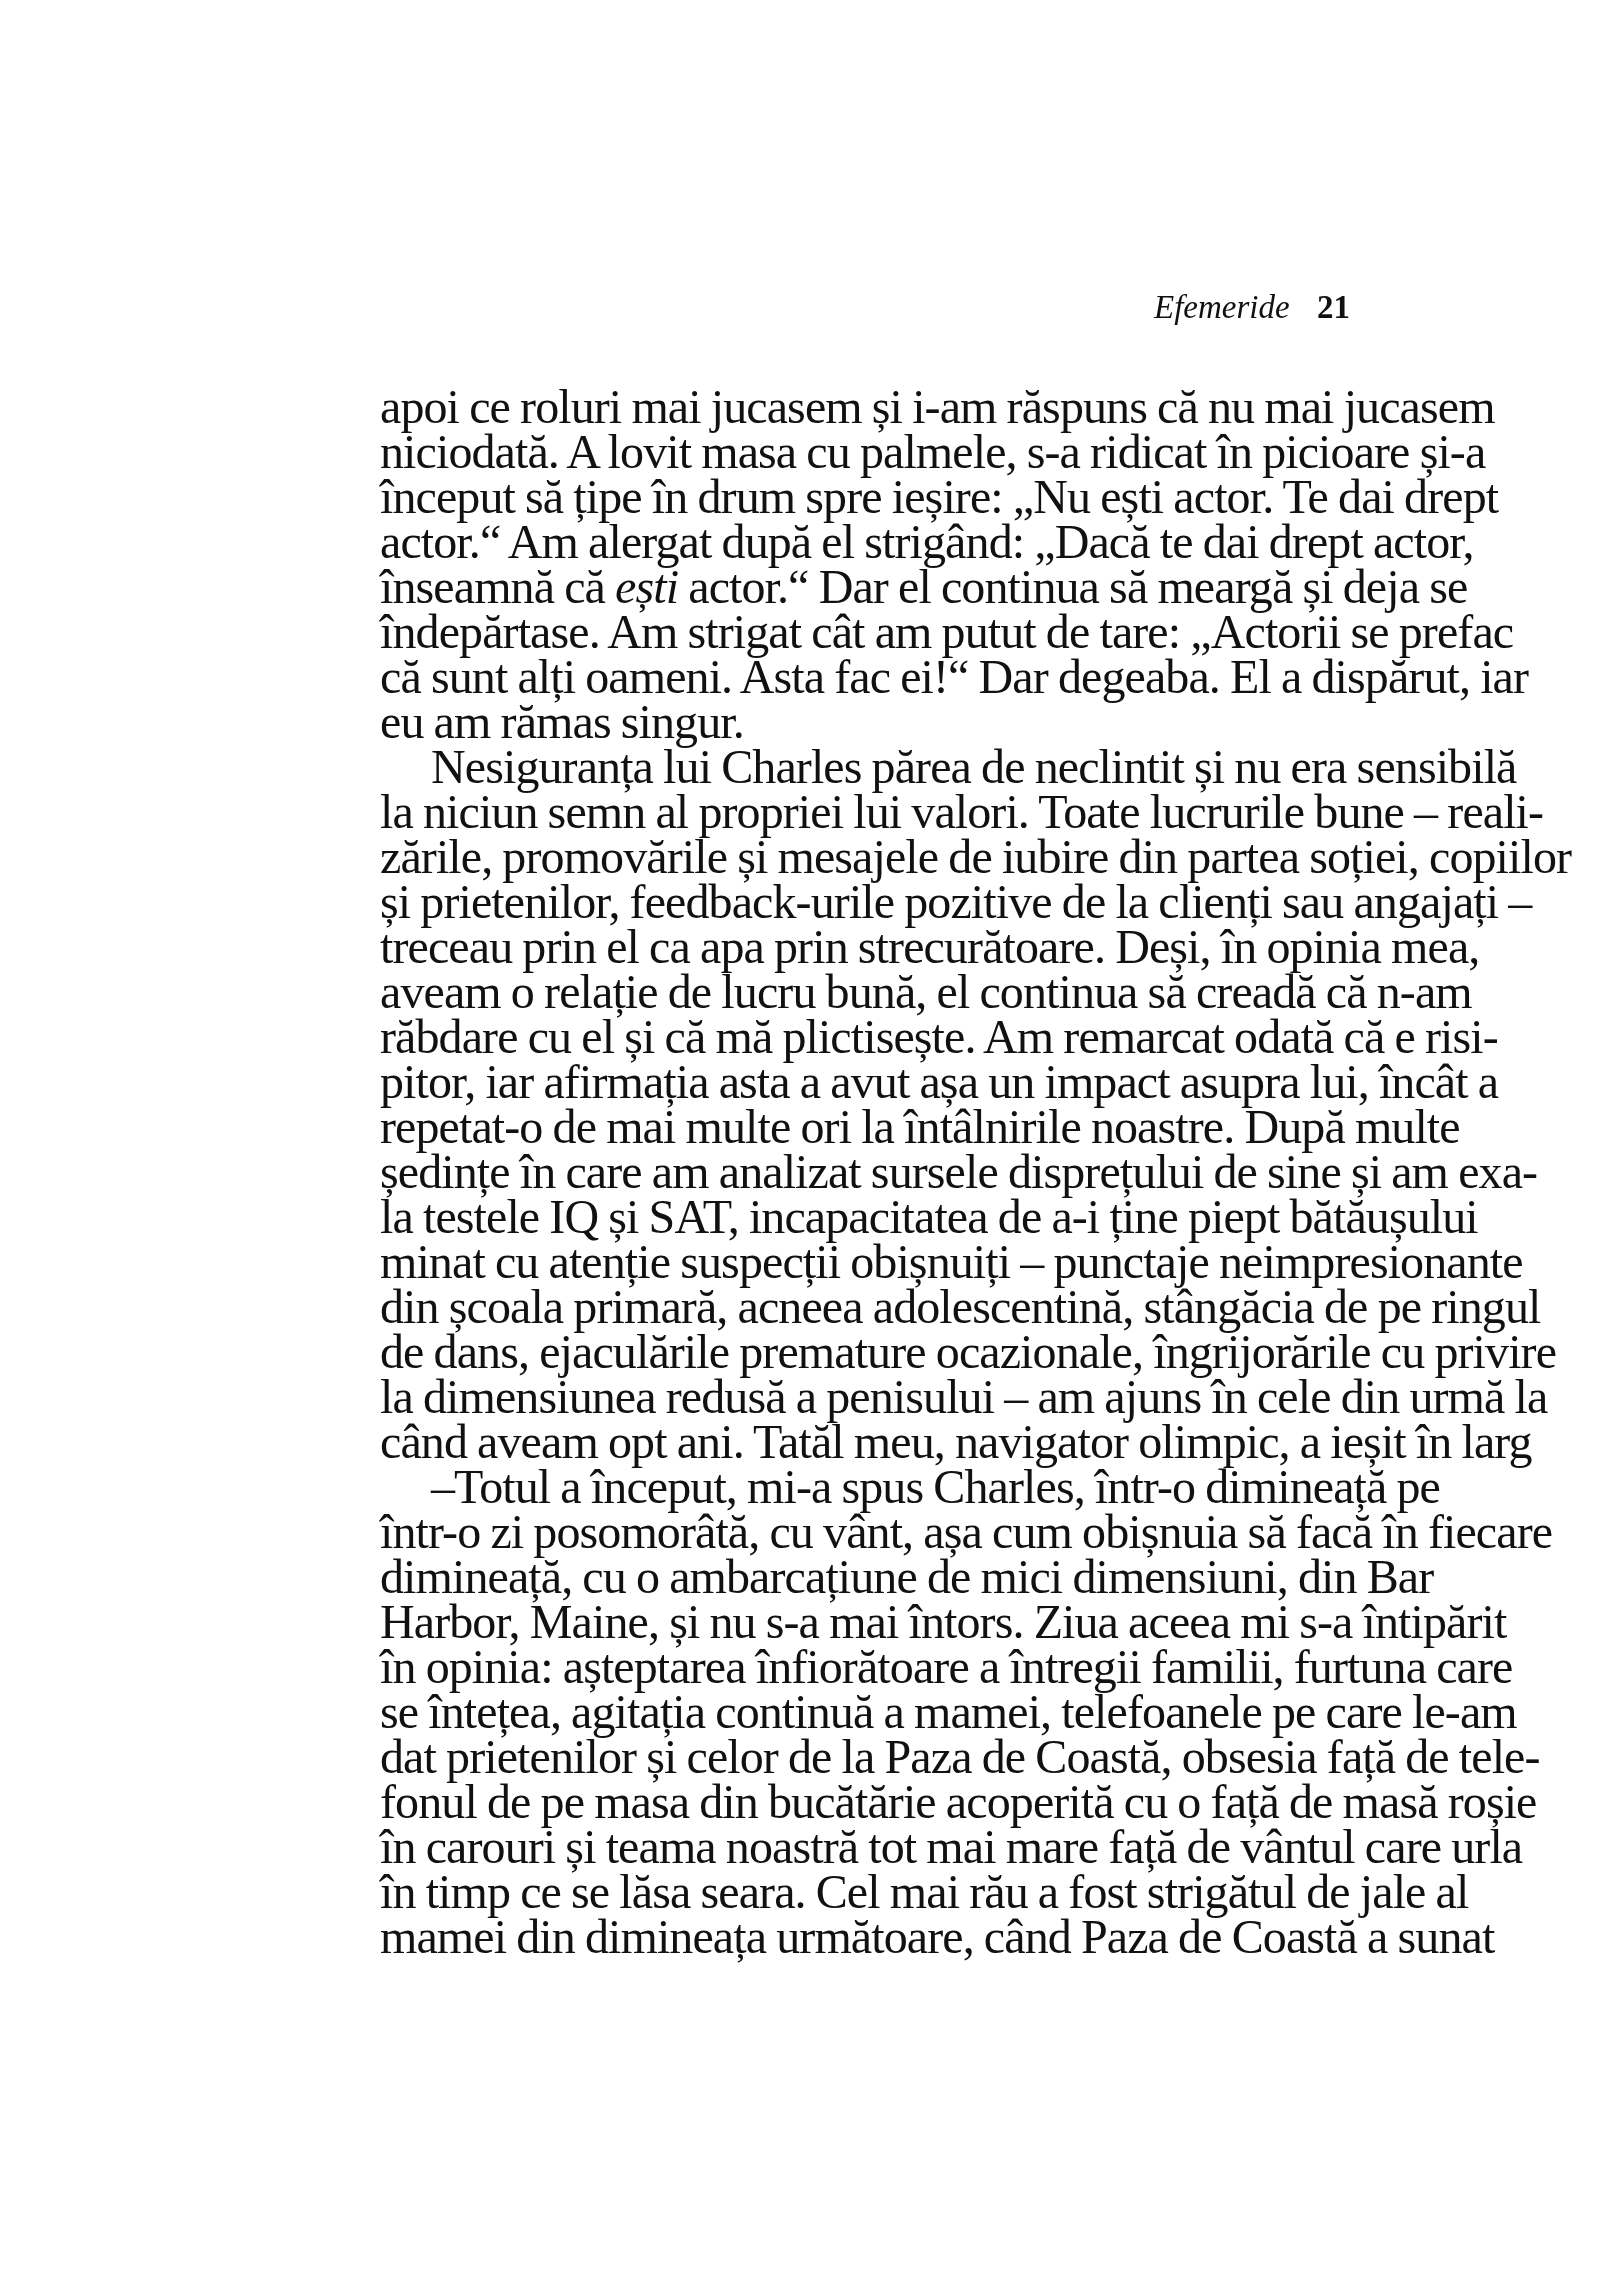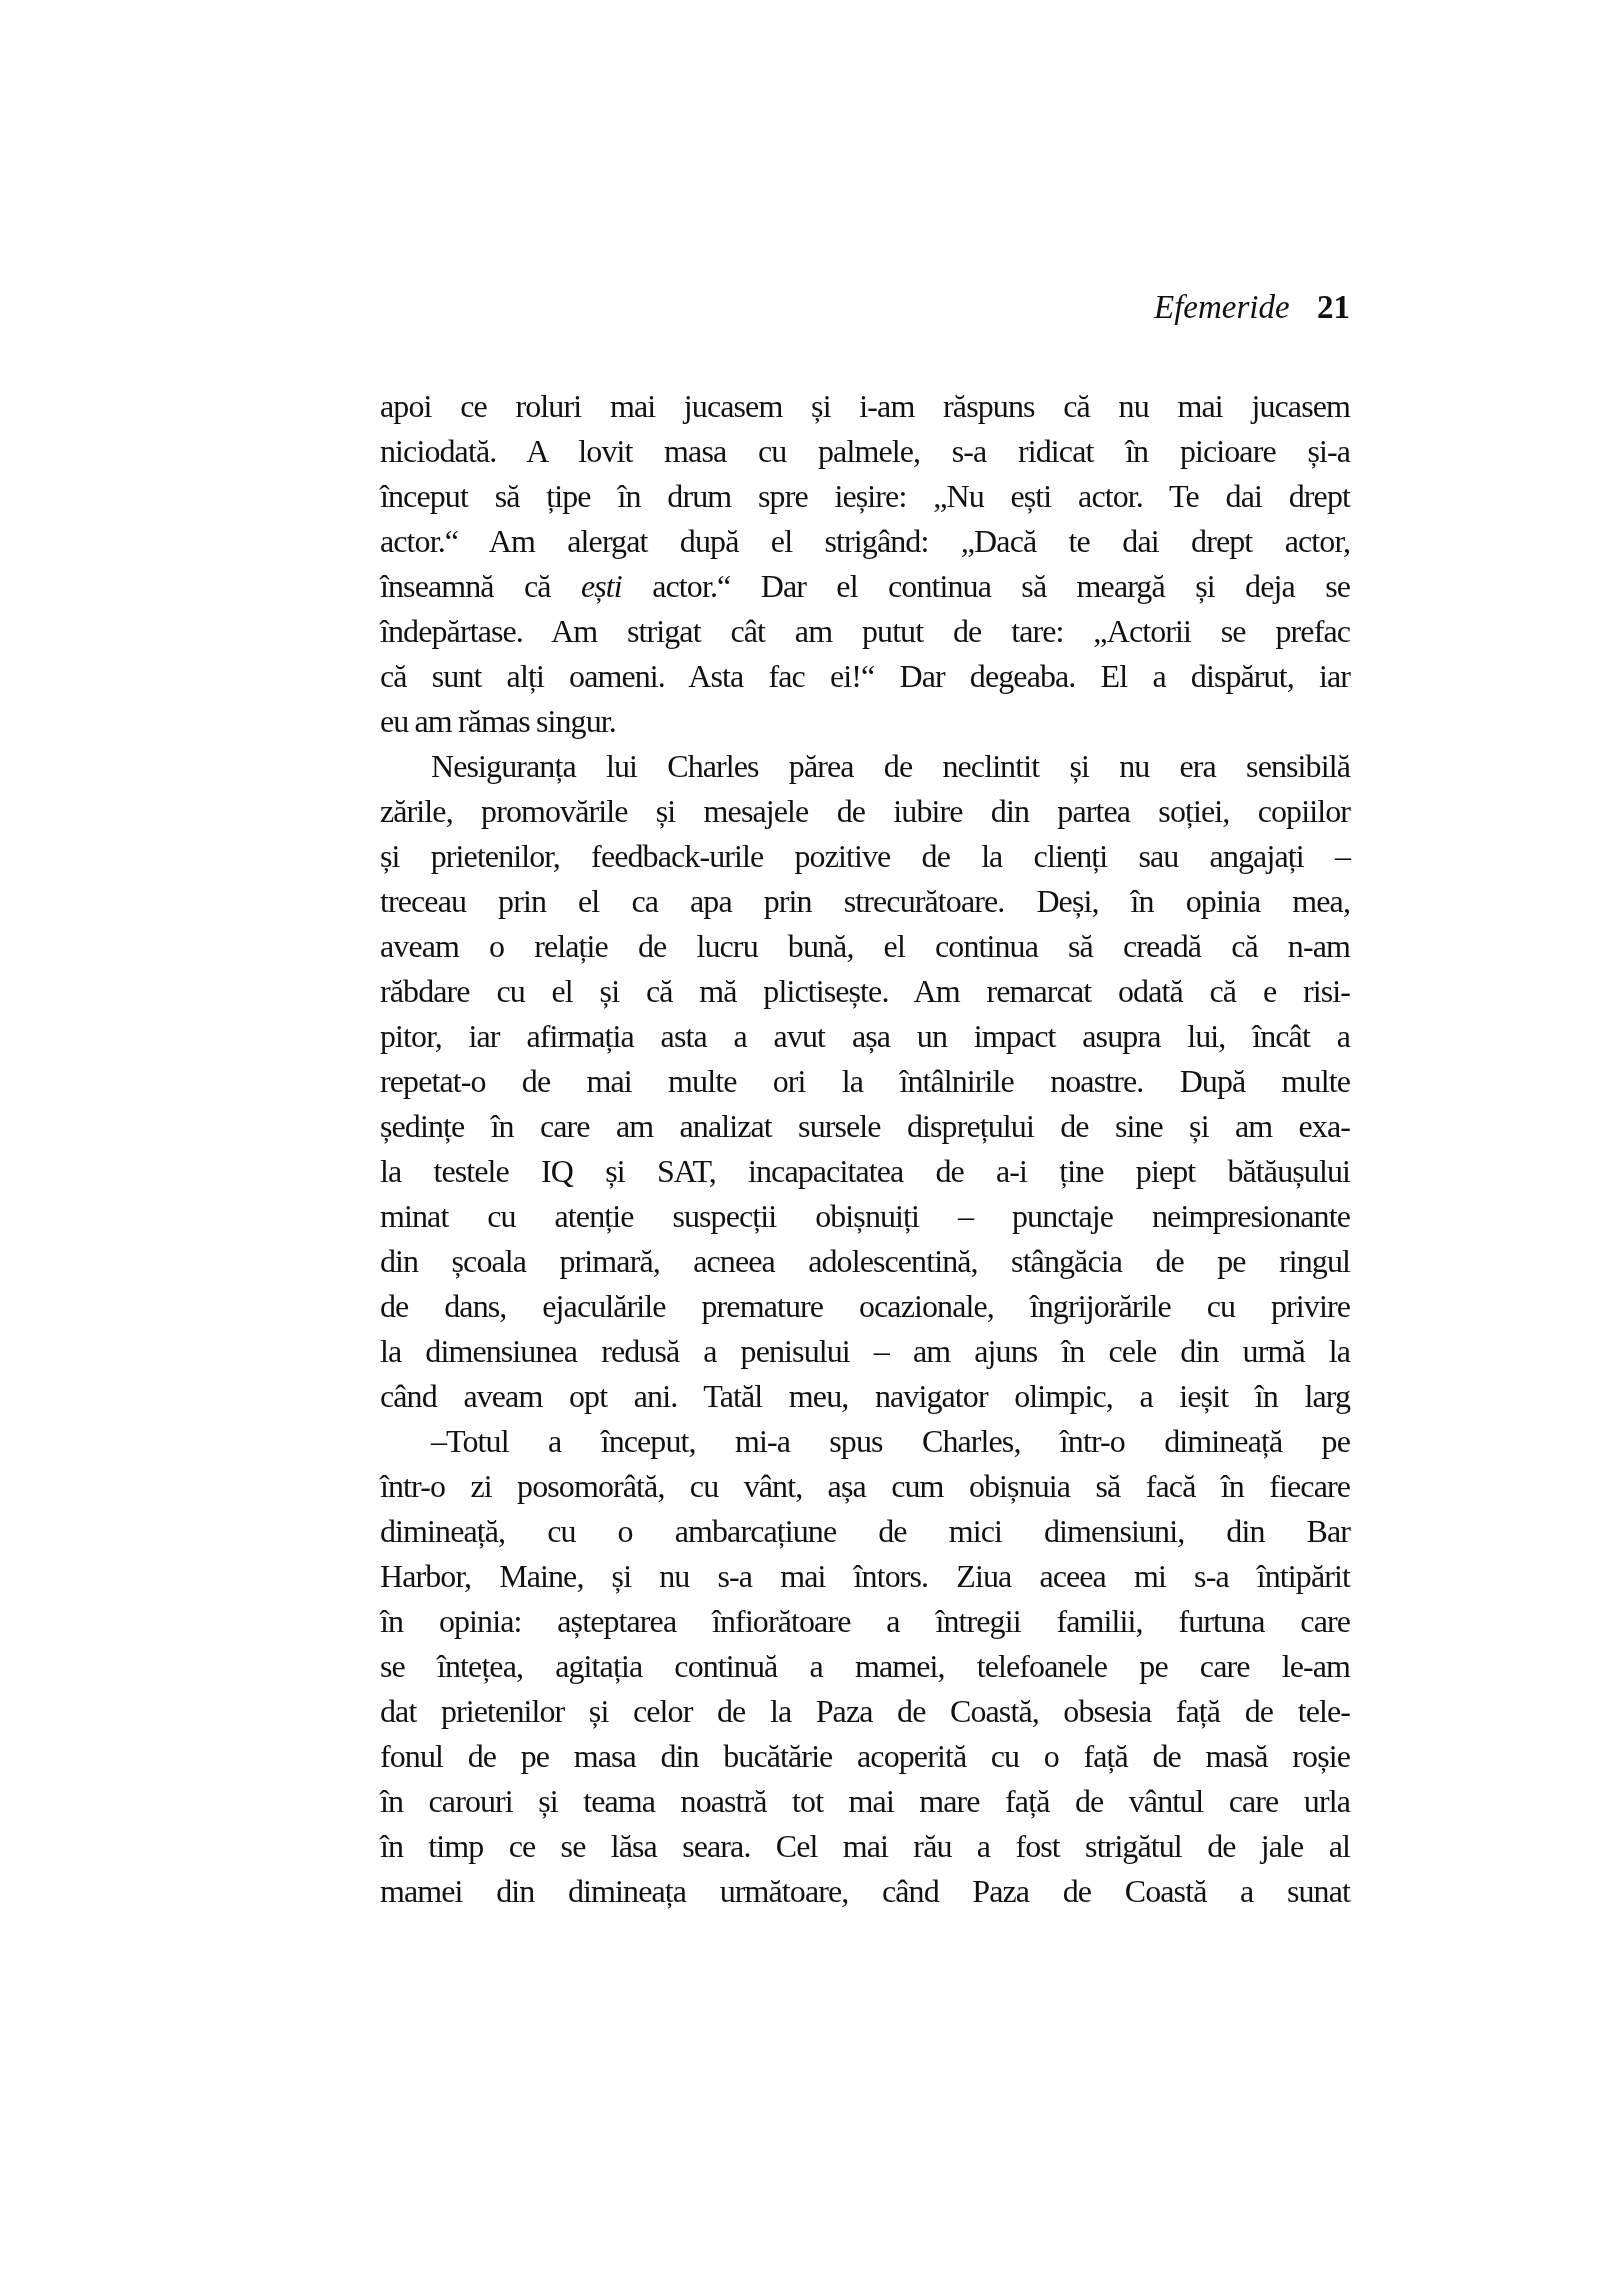--- a/index.html
+++ b/index.html
@@ -7,21 +7,21 @@
   .page { position:absolute; left:0; top:0; width:1621px; height:2131px; background:#ffffff; }
   .running-head {
     position:absolute; left:1078px; top:286px; width:272px; height:43px;
     text-align:right; font-family:"Liberation Serif", serif; font-size:33px; color:#111;
     line-height:43px; white-space:nowrap;
   }
   .rh-title { font-style:italic; }
   .rh-num { font-weight:bold; margin-left:27.4px; }
   .body-text {
     position:absolute; left:380px; top:384px; width:970px;
-    font-family:"Liberation Serif", serif; font-size:32px; color:#111;
+    font-family:"Liberation Serif", serif; font-size:48px; color:#111;
     line-height:45px;
   }
   .line {
     display:block; height:45px; white-space:nowrap; overflow:visible;
     text-align:justify; text-align-last:justify; letter-spacing:-0.9px; word-spacing:-1px;
   }
   .line.last { text-align-last:left; }
   .line.indent { padding-left:51px; }
   .line em { font-style:italic; }
 </style>
@@ -36,20 +36,21 @@
   <div class="body-text">
     <span class="line">apoi ce roluri mai jucasem și i-am răspuns că nu mai jucasem</span>
     <span class="line">niciodată. A lovit masa cu palmele, s-a ridicat în picioare și-a</span>
     <span class="line">început să țipe în drum spre ieșire: „Nu ești actor. Te dai drept</span>
     <span class="line">actor.“ Am alergat după el strigând: „Dacă te dai drept actor,</span>
     <span class="line"><span>înseamnă că </span><em>ești</em><span> actor.“ Dar el continua să meargă și deja se</span></span>
     <span class="line">îndepărtase. Am strigat cât am putut de tare: „Actorii se prefac</span>
     <span class="line">că sunt alți oameni. Asta fac ei!“ Dar degeaba. El a dispărut, iar</span>
     <span class="line last">eu am rămas singur.</span>
     <span class="line indent">Nesiguranța lui Charles părea de neclintit și nu era sensibilă</span>
+    <span class="line">la niciun semn al propriei lui valori. Toate lucrurile bune – reali-</span>
     <span class="line">zările, promovările și mesajele de iubire din partea soției, copiilor</span>
     <span class="line">și prietenilor, feedback-urile pozitive de la clienți sau angajați –</span>
     <span class="line">treceau prin el ca apa prin strecurătoare. Deși, în opinia mea,</span>
     <span class="line">aveam o relație de lucru bună, el continua să creadă că n-am</span>
     <span class="line">răbdare cu el și că mă plictisește. Am remarcat odată că e risi-</span>
     <span class="line">pitor, iar afirmația asta a avut așa un impact asupra lui, încât a</span>
     <span class="line">repetat-o de mai multe ori la întâlnirile noastre. După multe</span>
     <span class="line">ședințe în care am analizat sursele disprețului de sine și am exa-</span>
     <span class="line">la testele IQ și SAT, incapacitatea de a-i ține piept bătăușului</span>
     <span class="line">minat cu atenție suspecții obișnuiți – punctaje neimpresionante</span>

